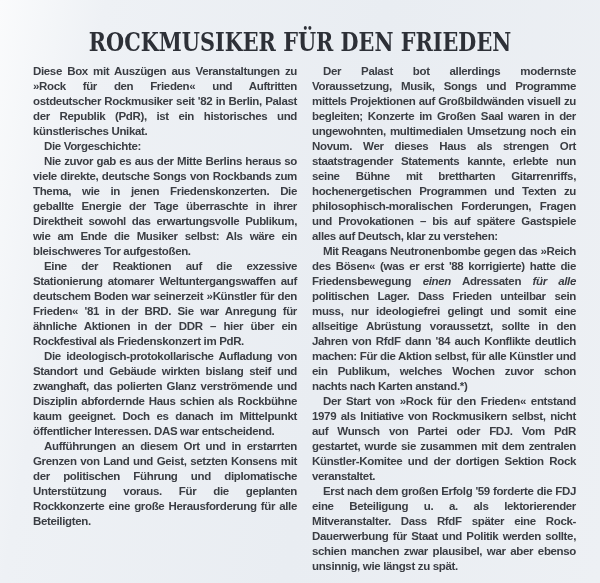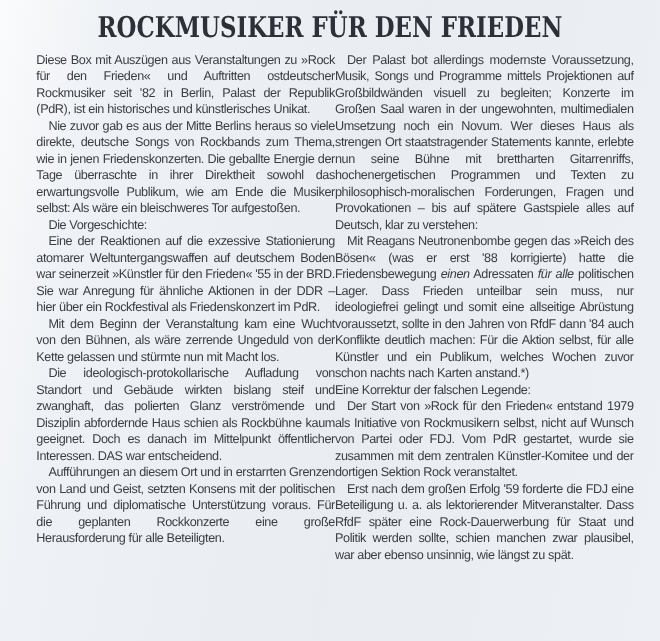--- a/index.html
+++ b/index.html
@@ -11,37 +11,40 @@
     height: 583px;
     overflow: hidden;
     background: linear-gradient(100deg, #fafbfc 0%, #eef1f5 15%, #e9edf2 55%, #edf0f4 100%);
     font-family: "Liberation Sans", sans-serif;
   }
   .page {
     width: 600px;
     height: 466px;
     box-sizing: border-box;
     padding-top: 12px;
+    margin-top: 16px;
   }
   .title {
     font-family: "DejaVu Serif", "Liberation Serif", serif;
     font-weight: 800;
     font-size: 26px;
     line-height: 28px;
     text-align: center;
     color: var(--title-color, #2d3037);
     letter-spacing: 0px;
     margin: 0 0 8px 0;
     transform: scaleX(0.80);
     transform-origin: 50% 50%;
     white-space: nowrap;
   }
   .columns {
     display: flex;
+    gap: 15px;
     padding: 0 24px 0 33px;
+    font-weight: bold;
   }
   .col {
     flex: 1 1 0;
     font-size: 11.5px;
     line-height: 15px;
     letter-spacing: -0.35px;
     color: var(--body-text-color, #3a3d43);
     text-align: justify;
     hyphens: auto;
     -webkit-hyphens: auto;
@@ -57,28 +60,26 @@
   }
 </style>
 </head>
 <body>
 
 <div class="page">
   <h1 class="title">ROCKMUSIKER FÜR DEN FRIEDEN</h1>
   <div class="columns">
     <div class="col" id="col-left">
         <p><span>Diese Box mit Auszügen aus Veranstaltungen zu »Rock für den Frieden« und Auftritten ostdeutscher Rockmusiker seit '82 in Berlin, Palast der Republik (PdR), ist ein historisches und künstlerisches Unikat.</span></p>
+        <p class="indent"><span>Die Vorgeschichte:</span></p>
         <p class="indent"><span>Nie zuvor gab es aus der Mitte Berlins heraus so viele direkte, deutsche Songs von Rockbands zum Thema, wie in jenen Friedenskonzerten. Die geballte Energie der Tage überraschte in ihrer Direktheit sowohl das erwartungsvolle Publikum, wie am Ende die Musiker selbst: Als wäre ein bleischweres Tor aufgestoßen.</span></p>
-        <p class="indent"><span>Die Vorgeschichte:</span></p>
-        <p class="indent"><span>Eine der Reaktionen auf die exzessive Stationierung atomarer Weltuntergangswaffen auf deutschem Boden war seinerzeit »Künstler für den Frieden« '55 in der BRD. Sie war Anregung für ähnliche Aktionen in der DDR – hier über ein Rockfestival als Friedenskonzert im PdR.</span></p>
-        <p class="indent"><span>Mit dem Beginn der Veranstaltung kam eine Wucht von den Bühnen, als wäre zerrende Ungeduld von der Kette gelassen und stürmte nun mit Macht los.</span></p>
+        <p class="indent"><span>Eine der Reaktionen auf die exzessive Stationierung atomarer Weltuntergangswaffen auf deutschem Boden war seinerzeit »Künstler für den Frieden« '81 in der BRD. Sie war Anregung für ähnliche Aktionen in der DDR – hier über ein Rockfestival als Friedenskonzert im PdR.</span></p>
         <p class="indent"><span>Die ideologisch-protokollarische Aufladung von Standort und Gebäude wirkten bislang steif und zwanghaft, das polierten Glanz verströmende und Disziplin abfordernde Haus schien als Rockbühne kaum geeignet. Doch es danach im Mittelpunkt öffentlicher Interessen. DAS war entscheidend.</span></p>
         <p class="indent"><span>Aufführungen an diesem Ort und in erstarrten Grenzen von Land und Geist, setzten Konsens mit der politischen Führung und diplomatische Unterstützung voraus. Für die geplanten Rockkonzerte eine große Herausforderung für alle Beteiligten.</span></p>
       </div>
     <div class="col" id="col-right">
         <p class="indent"><span>Der Palast bot allerdings modernste Voraussetzung, Musik, Songs und Programme mittels Projektionen auf Großbildwänden visuell zu begleiten; Konzerte im Großen Saal waren in der ungewohnten, multimedialen Umsetzung noch ein Novum. Wer dieses Haus als strengen Ort staatstragender Statements kannte, erlebte nun seine Bühne mit brettharten Gitarrenriffs, hochenergetischen Programmen und Texten zu philosophisch-moralischen Forderungen, Fragen und Provokationen – bis auf spätere Gastspiele alles auf Deutsch, klar zu verstehen:</span></p>
         <p class="indent"><span>Mit Reagans Neutronenbombe gegen das »Reich des Bösen« (was er erst '88 korrigierte) hatte die Friedensbewegung </span><span class="em">einen</span><span> Adressaten </span><span class="em">für alle</span><span> politischen Lager. Dass Frieden unteilbar sein muss, nur ideologiefrei gelingt und somit eine allseitige Abrüstung voraussetzt, sollte in den Jahren von RfdF dann '84 auch Konflikte deutlich machen: Für die Aktion selbst, für alle Künstler und ein Publikum, welches Wochen zuvor schon nachts nach Karten anstand.*)</span></p>
-        <p><span>Eine Korrektur der falschen Legende:</span></p>
         <p class="indent"><span>Der Start von »Rock für den Frieden« entstand 1979 als Initiative von Rockmusikern selbst, nicht auf Wunsch von Partei oder FDJ. Vom PdR gestartet, wurde sie zusammen mit dem zentralen Künstler-Komitee und der dortigen Sektion Rock veranstaltet.</span></p>
         <p class="indent"><span>Erst nach dem großen Erfolg '59 forderte die FDJ eine Beteiligung u. a. als lektorierender Mitveranstalter. Dass RfdF später eine Rock-Dauerwerbung für Staat und Politik werden sollte, schien manchen zwar plausibel, war aber ebenso unsinnig, wie längst zu spät.</span></p>
       </div>
   </div>
 </div>
 
 </body></html>

